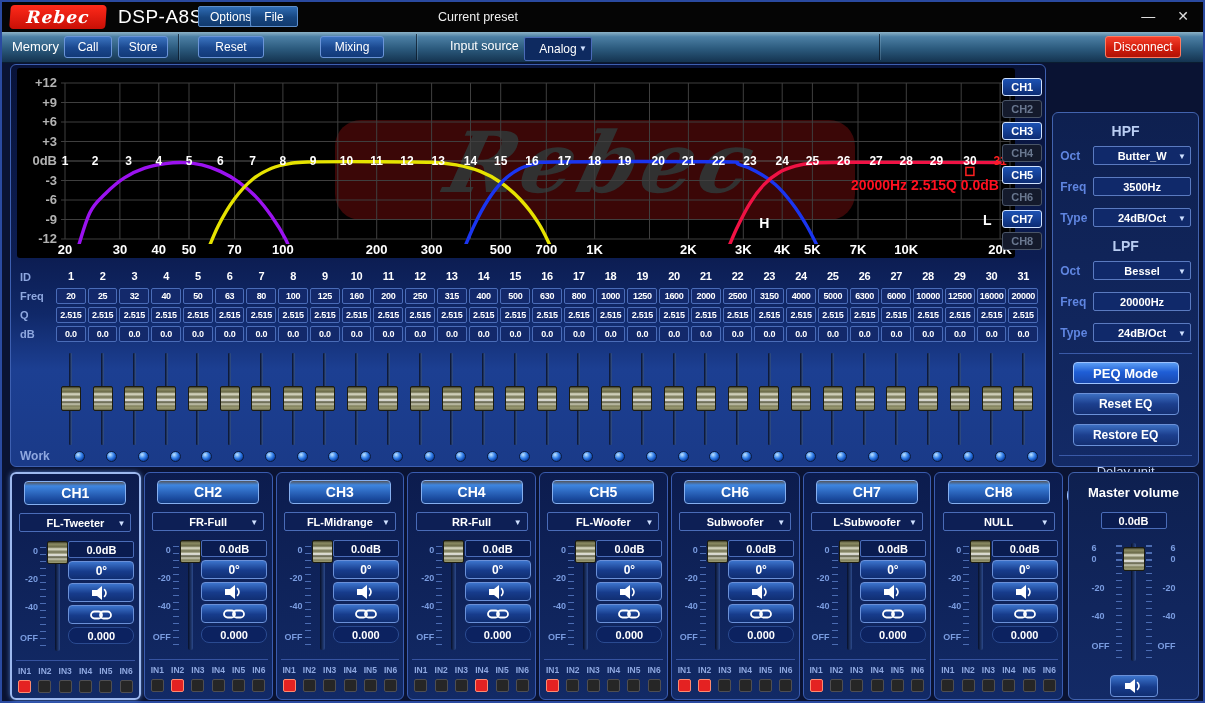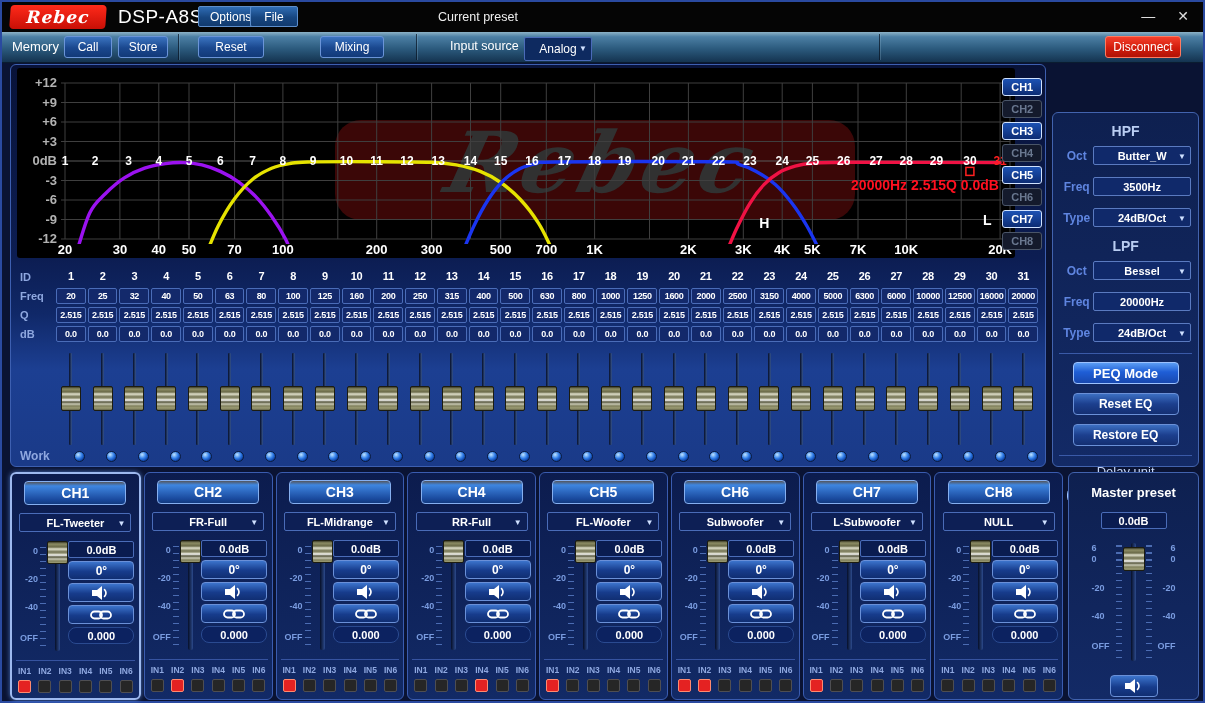--- a/index.html
+++ b/index.html
@@ -69,21 +69,21 @@
   .sl .knob{left:50%;margin-left:-10px;top:33px;}
   .work-row{position:absolute;top:384px;left:0;right:0;display:grid;grid-template-columns:36px repeat(31,1fr);gap:20px;padding:0 7px;align-items:center;}
   .work-label{color:#8fa8e0;font-weight:bold;font-size:12px;padding-left:2px;}
   .led{width:11px;height:11px;border-radius:50%;margin:0 auto;border:1px solid #0a1c40;
     background:radial-gradient(circle at 35% 30%,#bfe4ff,#2f7ce8 45%,#0a3a9a 78%,#062a70);}
 
   
   .filter-panel{width:149px;border:1px solid #4263ae;border-radius:6px;
     background:linear-gradient(180deg,#0e2050,#132a66);padding-top:6px;margin-top:48px;}
   .fp-title{text-align:center;color:#b9cdf2;font-weight:bold;font-size:14px;margin:4px 0 6px;}
-  .frow{display:flex;align-items:center;padding:1px 7px;margin-bottom:10px;text-align:center;}
+  .frow{display:flex;align-items:center;padding:1px 7px;margin-bottom:10px;}
   .flabel{width:33px;color:#5f85e0;font-weight:bold;font-size:12px;}
   .fctrl{flex:1;height:19px;background:#10296a;border:1px solid #5a7ac0;border-radius:2px;color:#fff;
     font-weight:bold;font-size:11px;display:flex;align-items:center;justify-content:center;position:relative;cursor:pointer;}
   .fctrl .arr{position:absolute;right:4px;top:5px;font-size:8px;color:#cfe0ff;}
   .fdiv{border-top:1px solid #3a5aa8;margin:4px 6px 8px;}
   .eq-btn{display:block;margin:0 auto 9px;width:106px;height:22px;border-radius:4px;color:#fff;cursor:pointer;}
   .eq-btn.peq{background:linear-gradient(180deg,#5a9cf4,#1f5ed6 45%,#1848b0);border:1px solid #9cc2ff;font:bold 13px "Liberation Sans",sans-serif;}
   .eq-btn.std{background:linear-gradient(180deg,#3c6fc2,#1c3f8e 50%,#142f72);border:1px solid #6a90d8;font:bold 12px "Liberation Sans",sans-serif;}
   .delay-title{text-align:center;color:#c8d8f8;font-weight:normal;font-size:13px;margin:6px 0 7px;}
   .delay-row{display:flex;justify-content:center;gap:4px;}
@@ -1122,21 +1122,21 @@
               <span class="insq"></span>
               <span class="insq"></span>
               <span class="insq"></span>
               <span class="insq"></span>
             </div>
     </div>
   </div>
       </div>
 
     <div class="master">
-      <div class="master-title">Master preset</div>
+      <div class="master-title">Master volume</div>
       <div class="vbox">0.0dB</div>
       <div class="mfader">
         <div class="mscale l" id="mscale-l">
             <span>6</span>
             <span>0</span>
             <span>-20</span>
             <span>-40</span>
             <span>OFF</span>
           </div>
         <div class="mscale r" id="mscale-r">

